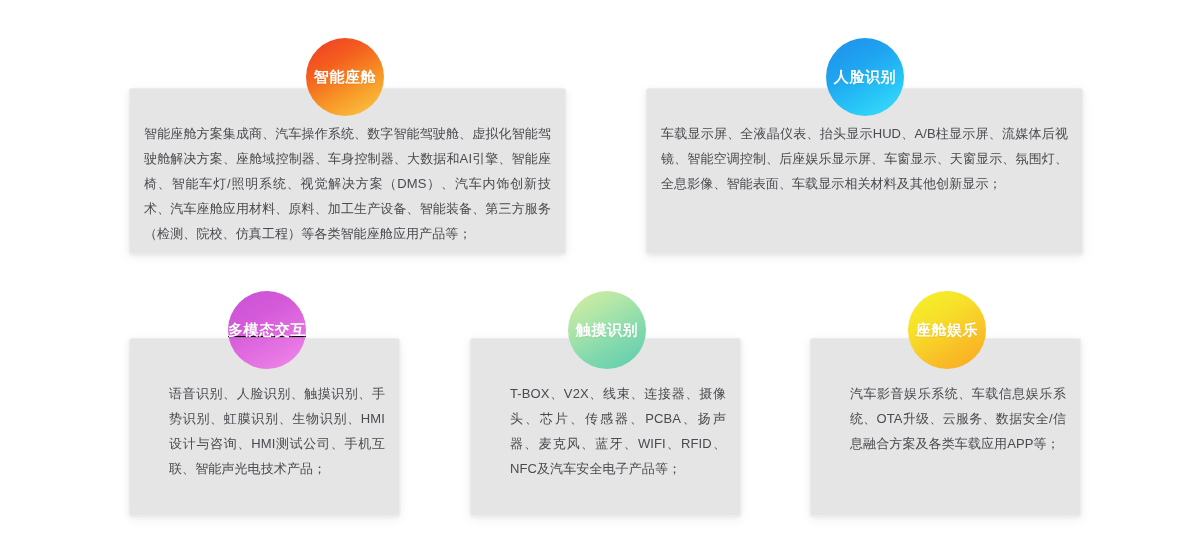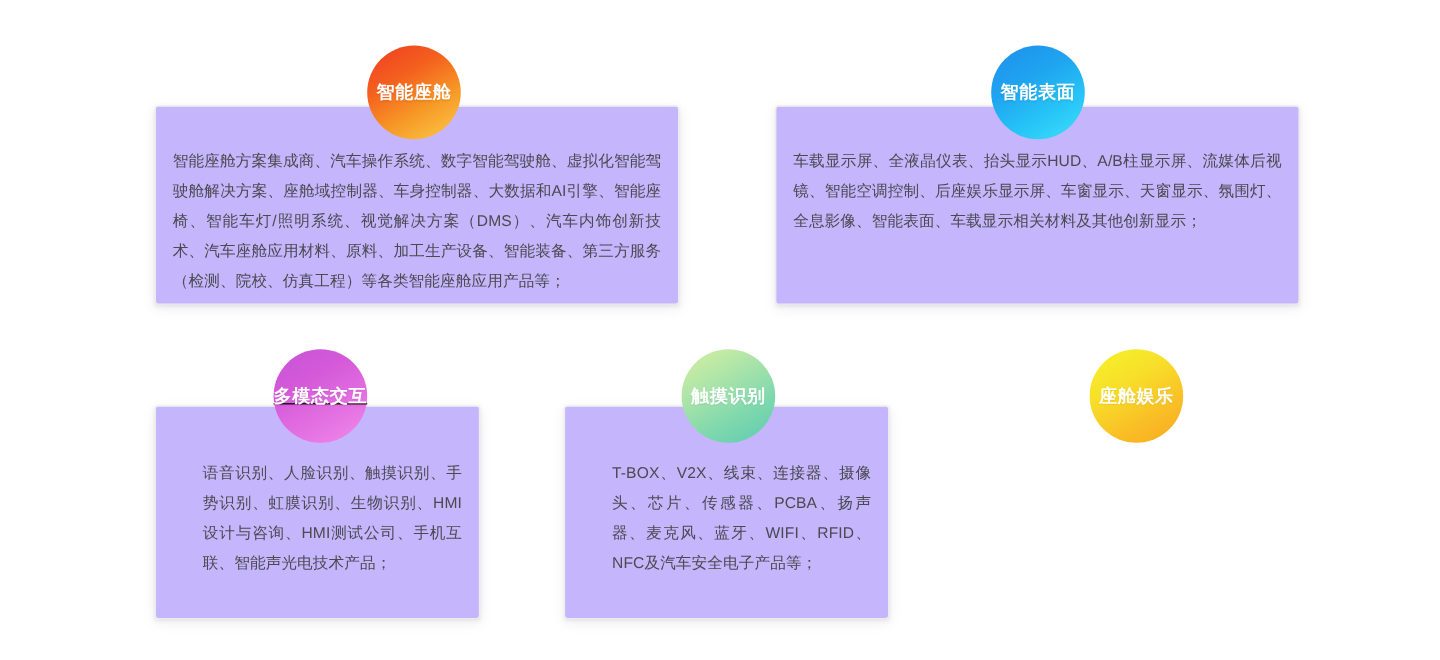--- a/index.html
+++ b/index.html
@@ -19,21 +19,21 @@
   .board {
     position: relative;
     width: 1200px;
     height: 550px;
   }
 
   
   .card {
     position: absolute;
     box-sizing: border-box;
-    background: #c4b5fd;
+    background: #e5e5e5;
     border: 1px solid #ececf0;
     border-radius: 3px;
     box-shadow: 0 3px 10px rgba(120, 120, 140, 0.13),
                 0 1px 3px rgba(120, 120, 140, 0.10);
   }
 
   .card-body {
     position: absolute;
     left: 0;
     right: 0;
@@ -111,34 +111,37 @@
     <div class="card-body">智能座舱方案集成商、汽车操作系统、数字智能驾驶舱、虚拟化智能驾驶舱解决方案、座舱域控制器、车身控制器、大数据和AI引擎、智能座椅、智能车灯/照明系统、视觉解决方案（DMS）、汽车内饰创新技术、汽车座舱应用材料、原料、加工生产设备、智能装备、第三方服务（检测、院校、仿真工程）等各类智能座舱应用产品等；</div>
   </div>
   <div class="bubble grad-orange bubble-1">
     <span class="bubble-label">智能座舱</span>
   </div>
 
   <div class="card card-r1 card-2">
     <div class="card-body">车载显示屏、全液晶仪表、抬头显示HUD、A/B柱显示屏、流媒体后视镜、智能空调控制、后座娱乐显示屏、车窗显示、天窗显示、氛围灯、全息影像、智能表面、车载显示相关材料及其他创新显示；</div>
   </div>
   <div class="bubble grad-blue bubble-2">
-    <span class="bubble-label">智能表面</span>
+    <span class="bubble-label">人脸识别</span>
   </div>
 
   <div class="card card-r2 card-3">
     <div class="card-body">语音识别、人脸识别、触摸识别、手势识别、虹膜识别、生物识别、HMI设计与咨询、HMI测试公司、手机互联、智能声光电技术产品；</div>
   </div>
   <div class="bubble grad-magenta bubble-3">
     <span class="bubble-label">多模态交互</span>
   </div>
 
   <div class="card card-r2 card-4">
     <div class="card-body">T-BOX、V2X、线束、连接器、摄像头、芯片、传感器、PCBA、扬声器、麦克风、蓝牙、WIFI、RFID、NFC及汽车安全电子产品等；</div>
   </div>
   <div class="bubble grad-green bubble-4">
     <span class="bubble-label">触摸识别</span>
   </div>
 
+  <div class="card card-r2 card-5">
+    <div class="card-body">汽车影音娱乐系统、车载信息娱乐系统、OTA升级、云服务、数据安全/信息融合方案及各类车载应用APP等；</div>
+  </div>
   <div class="bubble grad-yellow bubble-5">
     <span class="bubble-label">座舱娱乐</span>
   </div>
 
 </div>
 
 </body></html>

